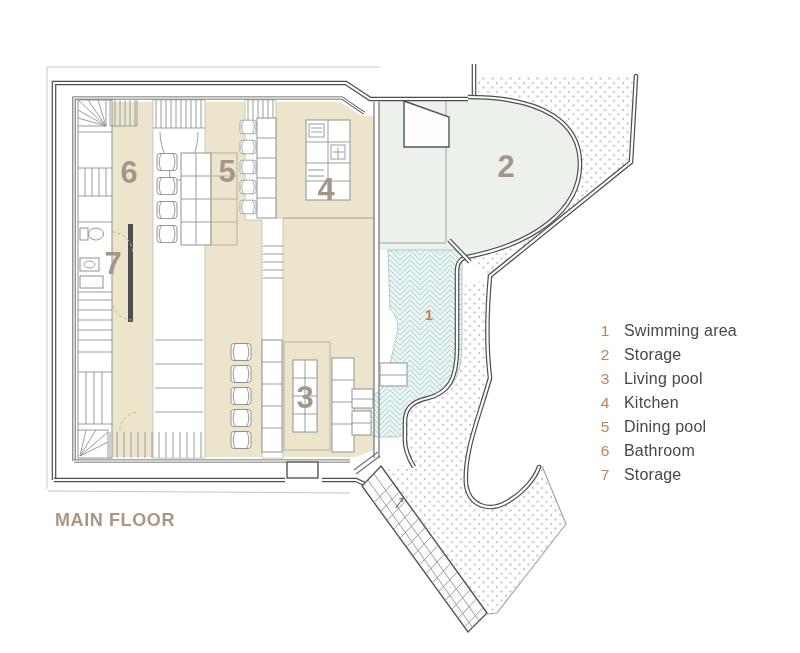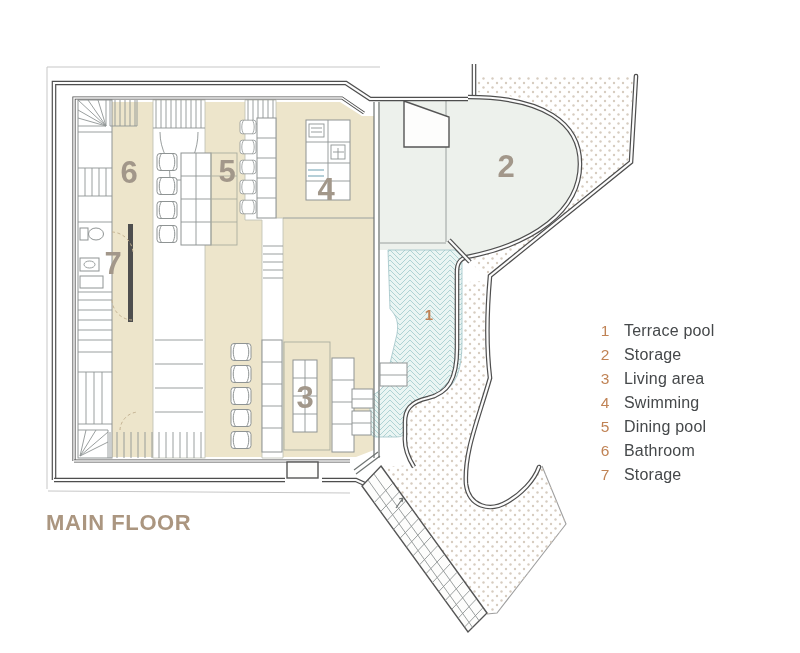--- a/index.html
+++ b/index.html
@@ -49,21 +49,21 @@
   .marker{position:absolute;transform:translate(-50%,-50%);font-weight:bold;font-size:31px;
           color:var(--marker-gray);line-height:1;}
   .mk1{left:429px;top:314px;font-size:15px;color:var(--accent-orange);}
   .mk2{left:506px;top:166px}
   .mk3{left:305px;top:397px}
   .mk4{left:326px;top:189px}
   .mk5{left:227px;top:171px}
   .mk6{left:129px;top:172px}
   .mk7{left:113px;top:263px}
 
-  .plan-title{position:absolute;left:46px;top:510px;font-weight:bold;font-size:22px;
+  .plan-title{position:absolute;left:55px;top:510px;font-weight:bold;font-size:18px;
               letter-spacing:0.6px;color:var(--title-brown);}
 
   .legend{position:absolute;left:597px;top:319px;font-size:16px;}
   .legend-row{display:flex;height:24px;align-items:center;}
   .legend-num{width:16px;text-align:center;color:var(--accent-orange);margin-right:11px;
               font-size:15.5px;}
   .legend-label{color:var(--legend-text);letter-spacing:0.2px;}
 </style>
 </head>
 <body>
@@ -227,33 +227,33 @@
   <div class="marker mk4">4</div>
   <div class="marker mk5">5</div>
   <div class="marker mk6">6</div>
   <div class="marker mk7">7</div>
 
   <div class="plan-title">MAIN FLOOR</div>
 
   <div class="legend">
     <div class="legend-row">
       <span class="legend-num">1</span>
-      <span class="legend-label">Terrace pool</span>
+      <span class="legend-label">Swimming area</span>
     </div>
     <div class="legend-row">
       <span class="legend-num">2</span>
       <span class="legend-label">Storage</span>
     </div>
     <div class="legend-row">
       <span class="legend-num">3</span>
-      <span class="legend-label">Living area</span>
+      <span class="legend-label">Living pool</span>
     </div>
     <div class="legend-row">
       <span class="legend-num">4</span>
-      <span class="legend-label">Swimming</span>
+      <span class="legend-label">Kitchen</span>
     </div>
     <div class="legend-row">
       <span class="legend-num">5</span>
       <span class="legend-label">Dining pool</span>
     </div>
     <div class="legend-row">
       <span class="legend-num">6</span>
       <span class="legend-label">Bathroom</span>
     </div>
     <div class="legend-row">

